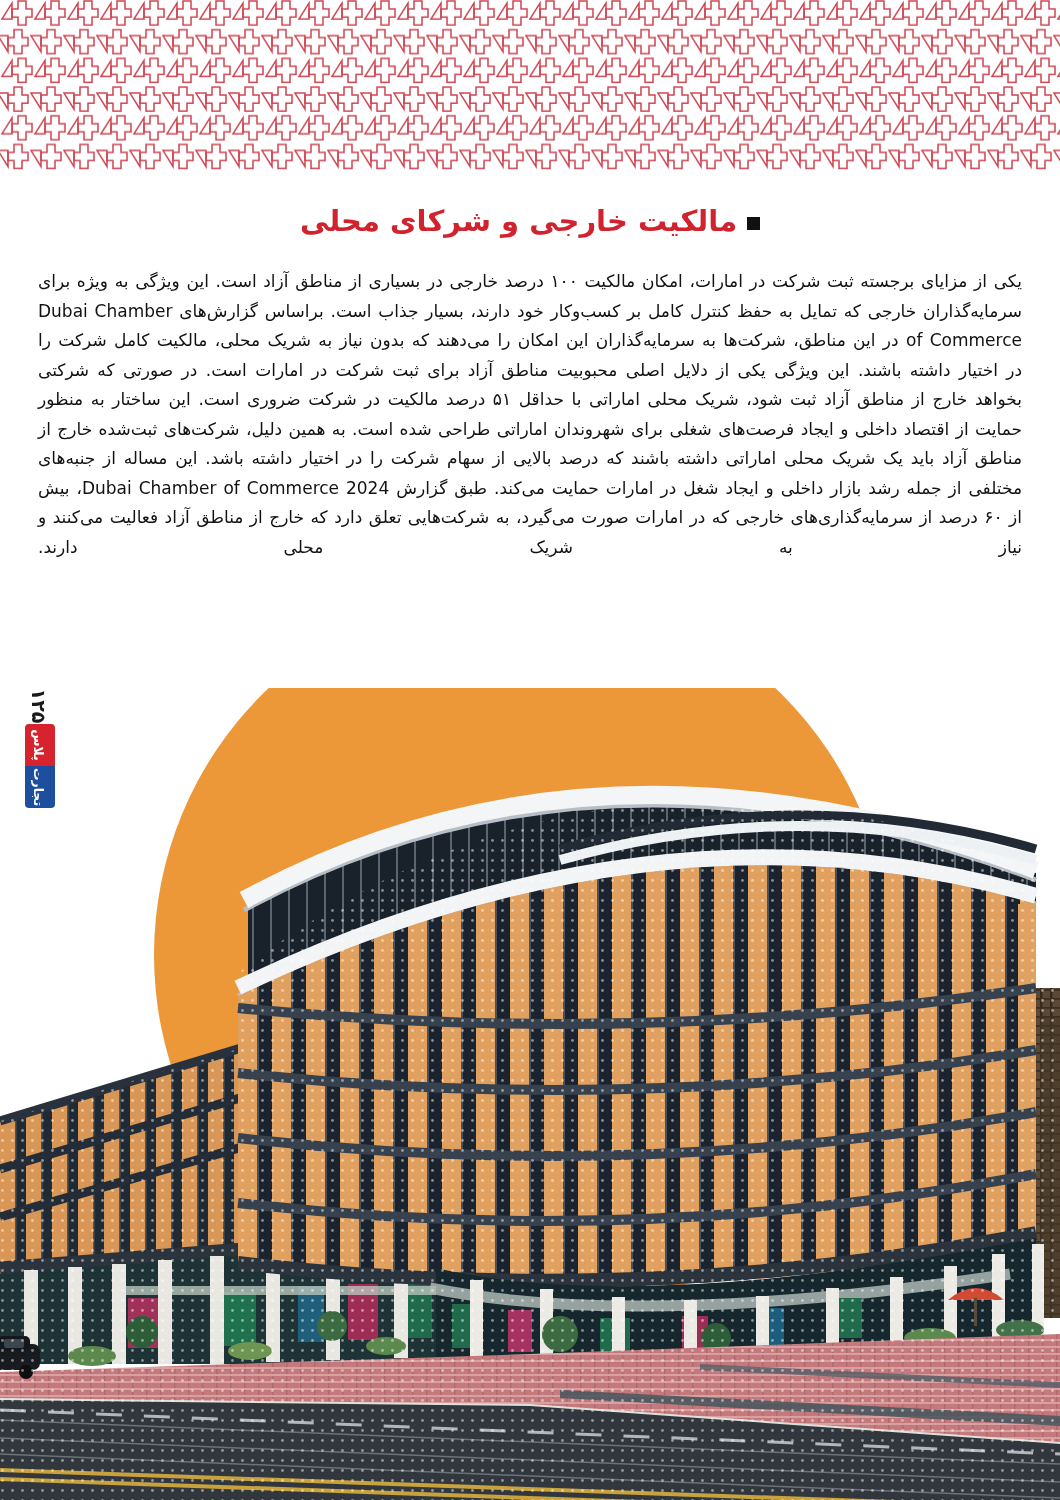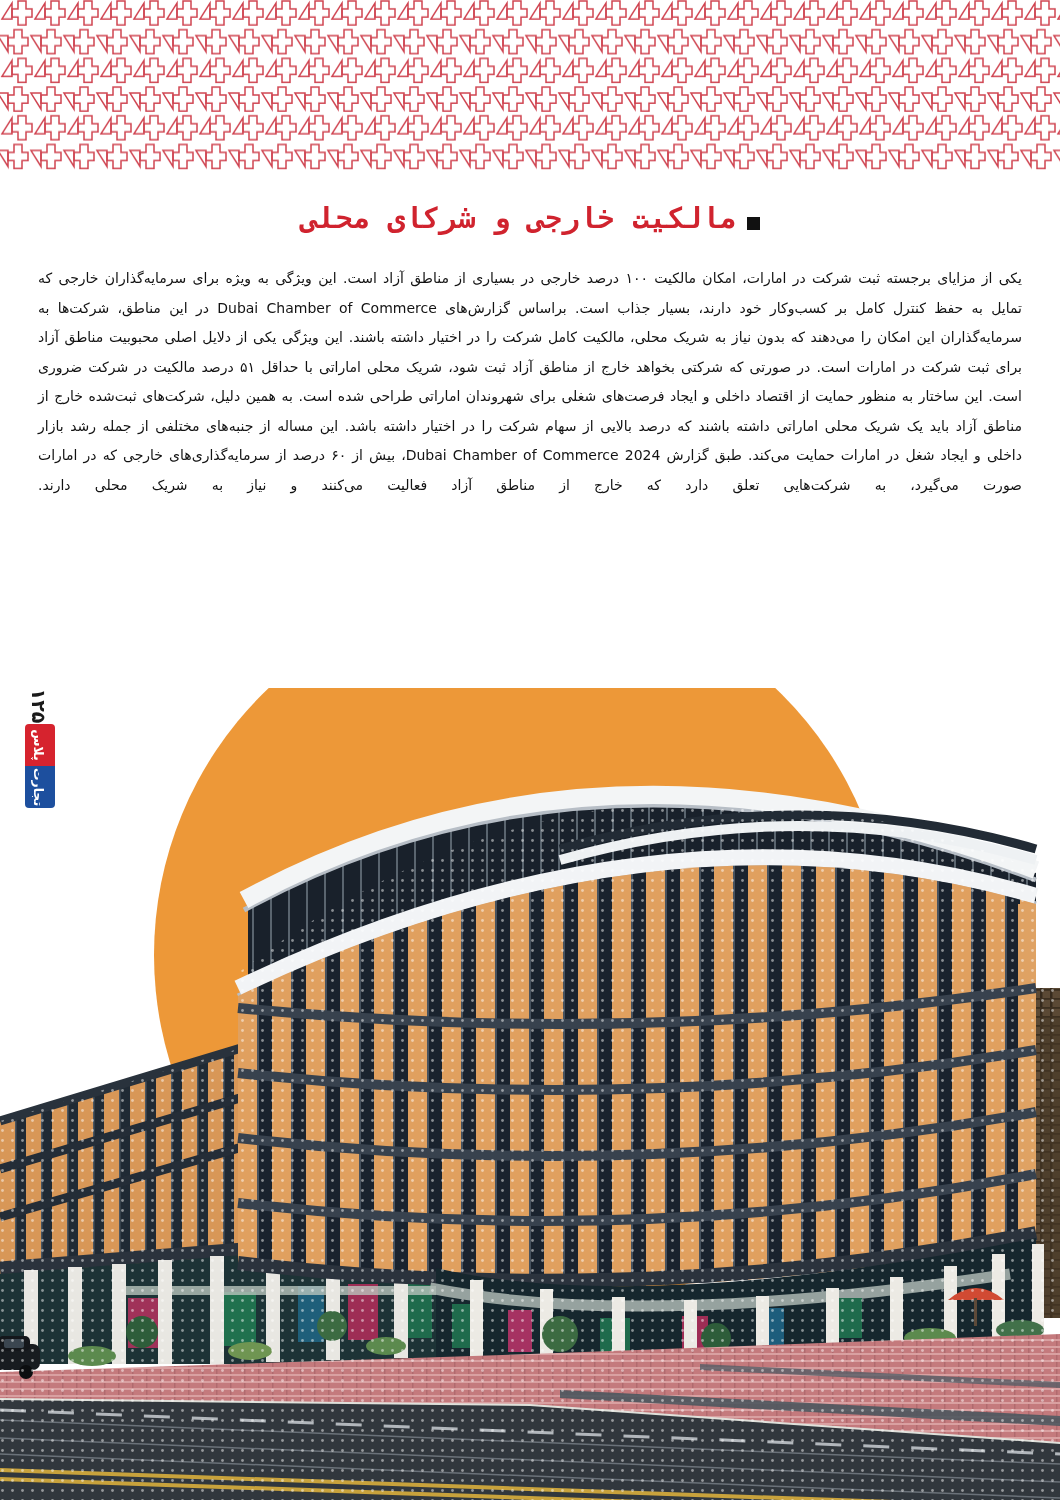--- a/index.html
+++ b/index.html
@@ -25,27 +25,26 @@
     direction:rtl;
   }
   .heading-bullet{
     width:13px;height:13px;background:#111;display:inline-block;flex:0 0 auto;
     margin-top:4px;
   }
   .heading-text{
     color:var(--heading-red);
     font-size:29px;font-weight:bold;line-height:1.2;
     letter-spacing:-0.5px;
-    font-family:Liberation Mono, monospace;
   }
   .body-text{
     position:absolute;top:250px;right:38px;left:38px;
     direction:rtl;
     text-align:justify;text-align-last:justify;
-    font-size:14px;line-height:29.5px;color:#121212;
+    font-size:17px;line-height:29.5px;color:#121212;
     word-spacing:1px;
   }
   .folio{
     position:absolute;left:20px;top:694px;width:36px;height:24px;
     transform:rotate(90deg);
     font-size:19px;font-weight:bold;color:#1a1a1a;text-align:center;
     letter-spacing:1px;direction:rtl;
   }
   .mag-logo{
     position:absolute;left:-2px;top:751px;width:84px;height:30px;

